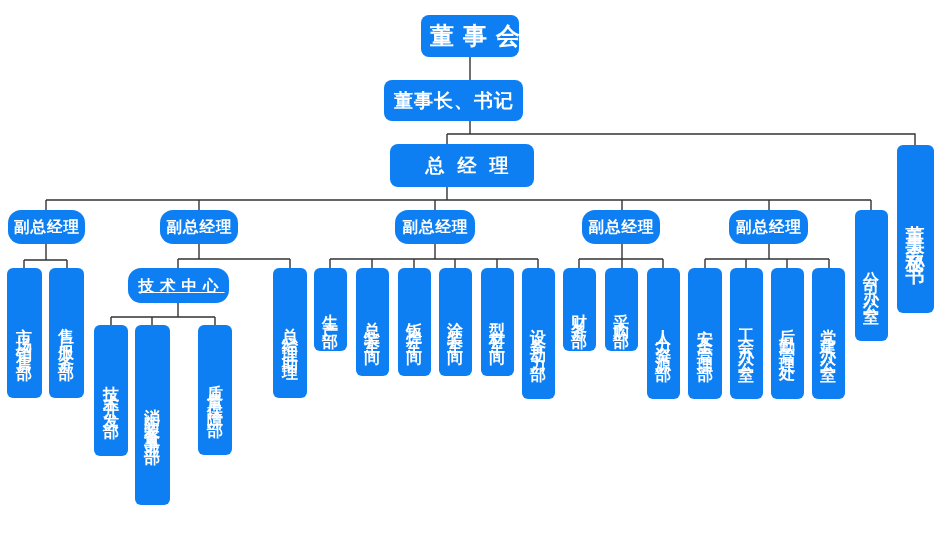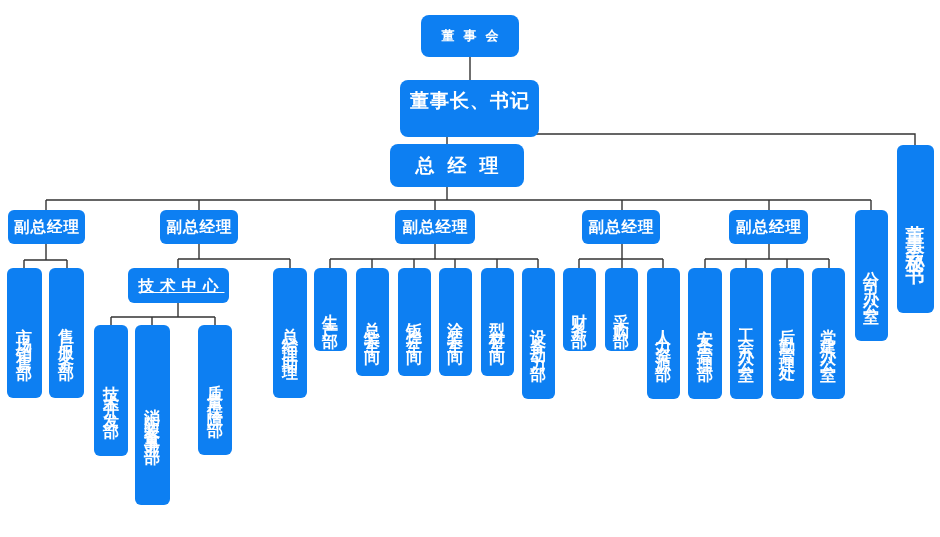--- a/index.html
+++ b/index.html
@@ -5,29 +5,29 @@
   html,body{margin:0;padding:0;background:#ffffff;}
   #stage{
     position:relative;width:940px;height:537px;background:#ffffff;overflow:hidden;
     font-family:"Liberation Sans","DejaVu Sans",sans-serif;
   }
   #wires{position:absolute;left:0;top:0;width:940px;height:537px;}
   .node{
     position:absolute;background:#0d7ff2;color:#ffffff;font-weight:700;
     border-radius:6px;white-space:nowrap;
   }
-  .h{text-align:center;}
+  .h{text-align:center;border-radius:13px;}
   .v{writing-mode:vertical-rl;text-orientation:upright;text-align:center;
      font-size:16px;letter-spacing:9px;text-indent:9px;line-height:33px;}
   .top{border-radius:8px;}
   .vgm{font-size:15.5px;letter-spacing:1px;text-indent:1px;line-height:34px;}
 
-  #n-board       {left:421px;top:15px; width:98px; height:42px;font-size:13px;letter-spacing:9px; text-indent:9px; line-height:42px;}
-  #n-chairman    {left:400px;top:80px; width:139px;height:57px;font-size:19px;letter-spacing:1px; text-indent:1px; line-height:41px;}
-  #n-gm          {left:390px;top:144px;width:134px;height:43px;font-size:19px;letter-spacing:13px;text-indent:13px;line-height:43px;}
+  #n-board       {left:421px;top:15px; width:98px; height:42px;font-size:24px;letter-spacing:9px; text-indent:9px; line-height:42px;}
+  #n-chairman    {left:384px;top:80px; width:139px;height:41px;font-size:19px;letter-spacing:1px; text-indent:1px; line-height:41px;}
+  #n-gm          {left:390px;top:144px;width:134px;height:43px;font-size:19px;letter-spacing:13px;text-indent:13px;line-height:43px;padding-left:10px;}
   #n-vgm1        {left:8px;  top:210px;width:77px; height:34px;}
   #n-vgm2        {left:160px;top:210px;width:78px; height:34px;}
   #n-vgm3        {left:395px;top:210px;width:80px; height:34px;}
   #n-vgm4        {left:582px;top:210px;width:78px; height:34px;}
   #n-vgm5        {left:729px;top:210px;width:79px; height:34px;}
   #n-techcenter  {left:128px;top:268px;width:101px;height:35px;font-size:15.5px;letter-spacing:6px;text-indent:6px;line-height:35px;text-decoration:underline;}
 
   #n-marketing   {left:7px;  top:268px;width:35px;height:130px;line-height:35px;}
   #n-aftersales  {left:49px; top:268px;width:35px;height:130px;line-height:35px;}
   #n-techdev     {left:94px; top:325px;width:34px;height:131px;line-height:34px;}

